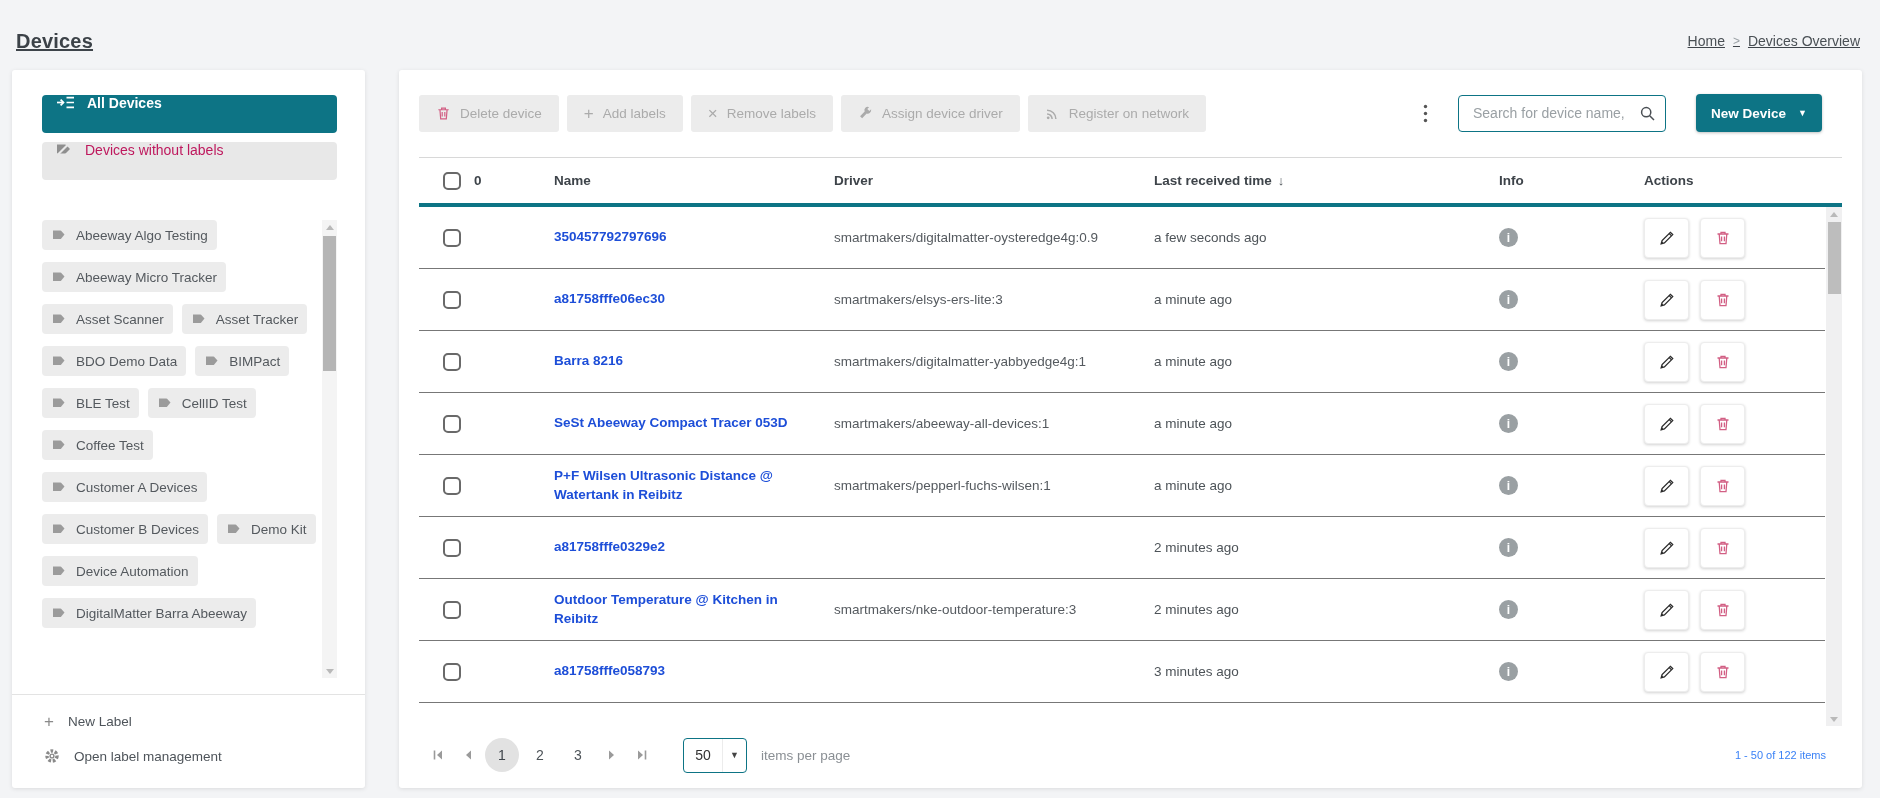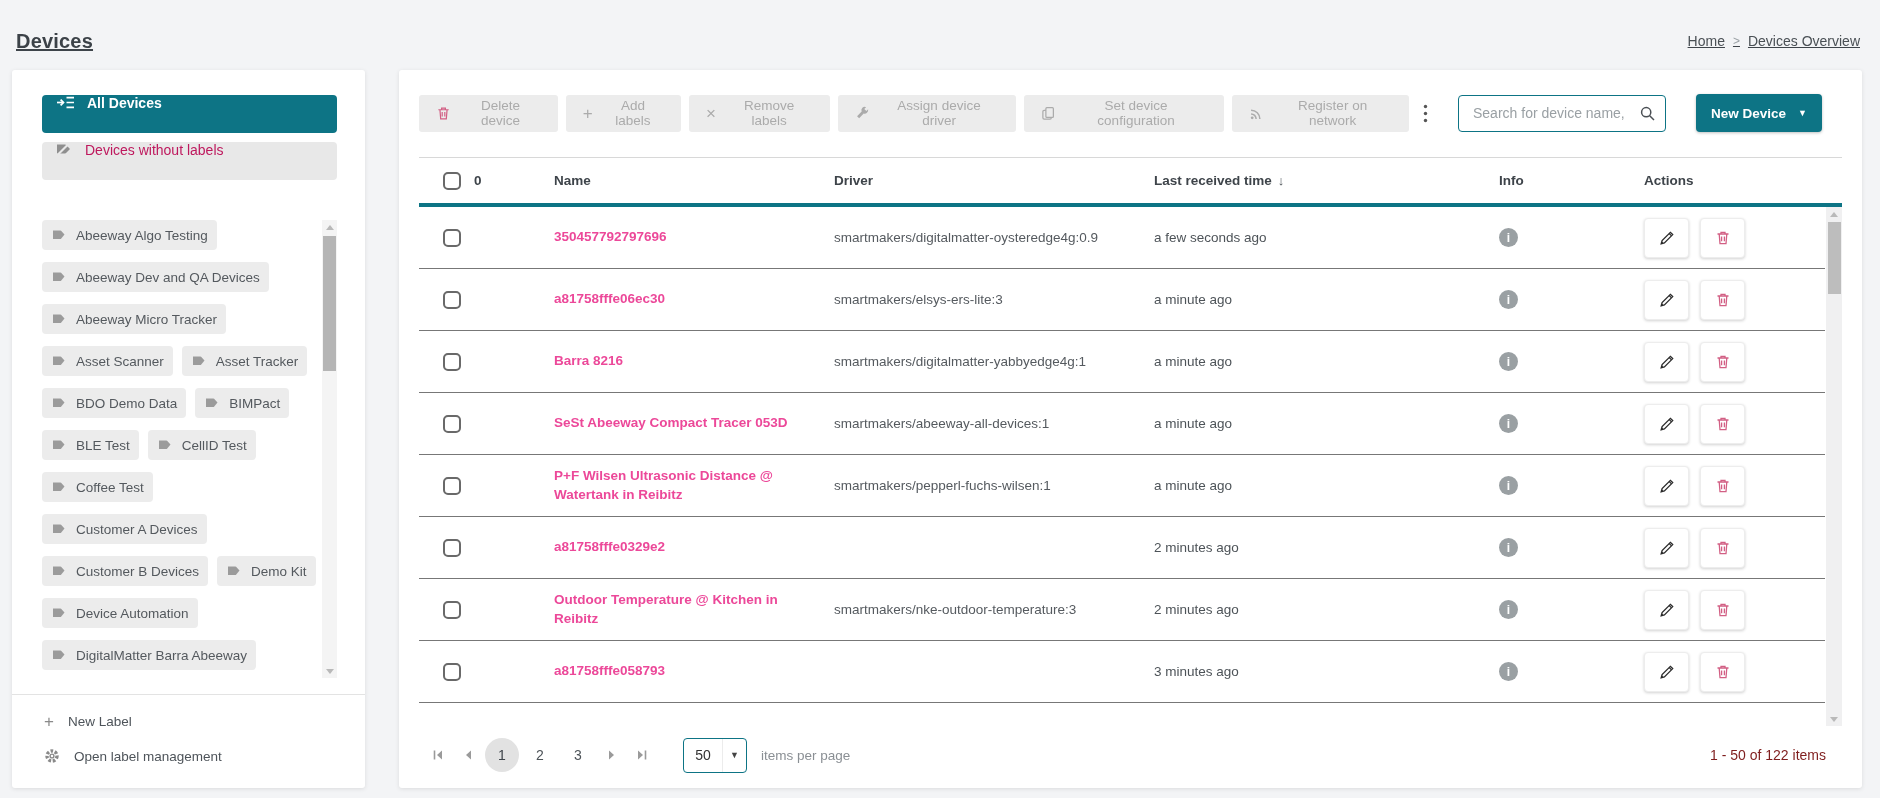--- a/index.html
+++ b/index.html
@@ -56,21 +56,21 @@
   
   .table { margin:25px 20px 0 20px; position:relative; flex:1; }
   .thead, .tr { display:grid; grid-template-columns:135px 280px 320px 345px 145px 1fr; align-items:center; }
   .thead { height:46px; border-top:1px solid #d8d8d8; font-size:13.5px; font-weight:700; color:#3e444a; }
   .teal-bar { height:4px; background:#0d7485; margin-right:0; }
   .tbody { margin-right:17px; }
   .tr { height:62px; border-bottom:1px solid #777; font-size:13.5px; }
   .td-check { padding-left:24px; display:flex; align-items:center; gap:13px; }
   .checkbox { width:18px; height:18px; border:2px solid #696969; border-radius:5px; background:#fff; display:inline-block; cursor:pointer; }
   .sel-count { font-weight:700; color:#3e444a; }
-  a.dev-name { color:#ec4899; font-weight:700; text-decoration:none; line-height:1.35; display:block; padding-right:24px; cursor:pointer; }
+  a.dev-name { color:#1d4ed8; font-weight:700; text-decoration:none; line-height:1.35; display:block; padding-right:24px; cursor:pointer; }
   .td-driver { color:#555a5f; }
   .td-time { color:#4d5358; }
   .sort-arrow { font-weight:400; color:#4d5358; margin-left:6px; font-size:13px; }
   .sort-arrow::after { content:"↓"; }
   .info-icon { width:19px; height:19px; border-radius:50%; background:#9aa0a3; color:#fff; font-size:12px; font-weight:700; display:inline-flex; align-items:center; justify-content:center; cursor:pointer; }
   .info-icon::after { content:"i"; }
   .td-actions { display:flex; gap:11px; }
   .act-btn { width:45px; height:40px; background:#fff; border:1px solid #ededed; border-radius:4px; box-shadow:0 1px 3px rgba(0,0,0,.18); display:flex; align-items:center; justify-content:center; cursor:pointer; }
   .act-btn.del { color:#d25f84; }
   .act-btn.edit { color:#2b2b2b; }
@@ -80,21 +80,21 @@
 
   
   .pagination { height:62px; display:flex; align-items:center; padding:0 20px 4px 24px; }
   .pg-nav { background:none; border:none; cursor:pointer; display:flex; align-items:center; justify-content:center; width:30px; height:30px; }
   .pg-num { background:none; border:none; font-family:inherit; font-size:14px; color:#4d5358; width:34px; height:34px; border-radius:50%; cursor:pointer; margin:0 2px; }
   .pg-num.current { background:#e2e2e2; color:#3e444a; }
   .per-page { margin-left:26px; width:64px; height:35px; border:1px solid #0d7485; border-radius:4px; background:#fff; display:flex; align-items:center; cursor:pointer; overflow:hidden; }
   .per-page .val { flex:1; text-align:center; font-size:14px; color:#333; }
   .per-page .arrow-zone { width:24px; height:100%; border-left:1px solid #ececec; display:flex; align-items:center; justify-content:center; color:#444; font-size:8px; }
   .per-label { margin-left:14px; font-size:13.5px; color:#8a8f94; }
-  .range-label { margin-left:auto; font-size:14px; color:#7f1d1d; padding-right:16px; }
+  .range-label { margin-left:auto; font-size:11px; color:#3b82f6; padding-right:16px; }
 </style>
 </head>
 <body>
 
 <div class="page-header">
   <div class="page-title">Devices</div>
   <div class="breadcrumb">
     <span>Home</span>
     <span class="sep">&gt;</span>
     <span>Devices Overview</span>
@@ -131,28 +131,20 @@
 
           <button class="chip">
             <span style="display:flex">
               <svg width="15" height="12" viewBox="0 0 15 12">
                 <path d="M1 1.5h7.2a1.2 1.2 0 0 1 .86.36L12.5 5.5 9.06 9.64a1.2 1.2 0 0 1-.86.36H1z" fill="#9b9b9b"></path>
               </svg>
             </span>
             <span>Abeeway Algo Testing</span>
           </button>
 
-          <button class="chip">
-            <span style="display:flex">
-              <svg width="15" height="12" viewBox="0 0 15 12">
-                <path d="M1 1.5h7.2a1.2 1.2 0 0 1 .86.36L12.5 5.5 9.06 9.64a1.2 1.2 0 0 1-.86.36H1z" fill="#9b9b9b"></path>
-              </svg>
-            </span>
-            <span>Abeeway Dev and QA Devices</span>
-          </button>
 
           <button class="chip">
             <span style="display:flex">
               <svg width="15" height="12" viewBox="0 0 15 12">
                 <path d="M1 1.5h7.2a1.2 1.2 0 0 1 .86.36L12.5 5.5 9.06 9.64a1.2 1.2 0 0 1-.86.36H1z" fill="#9b9b9b"></path>
               </svg>
             </span>
             <span>Abeeway Micro Tracker</span>
           </button>
 
@@ -312,29 +304,20 @@
         <span class="ticon glyph-x"></span>
         <span>Remove labels</span>
       </button>
       <button class="tb-btn">
         <span class="ticon">
           <svg width="15" height="15" viewBox="0 0 16 16">
               <path d="M14 4.6a3.6 3.6 0 0 1-4.7 3.4L4.4 13 2.2 10.8l4.9-4.9A3.6 3.6 0 0 1 11.8 1.2L9.9 3.1l2.3 2.3L14 3.5z" fill="currentColor"></path>
             </svg>
         </span>
         <span>Assign device driver</span>
-      </button>
-      <button class="tb-btn">
-        <span class="ticon">
-          <svg width="15" height="15" viewBox="0 0 16 16">
-              <rect x="5.2" y="1.8" width="8" height="10.4" rx="1" fill="none" stroke="currentColor" stroke-width="1.3"></rect>
-              <path d="M5.2 4.6H3.4A1.4 1.4 0 0 0 2 6v6.6A1.4 1.4 0 0 0 3.4 14h6.2a1.4 1.4 0 0 0 1.4-1.4v-.4" fill="none" stroke="currentColor" stroke-width="1.3"></path>
-            </svg>
-        </span>
-        <span>Set device configuration</span>
       </button>
       <button class="tb-btn">
         <span class="ticon">
           <svg width="15" height="15" viewBox="0 0 16 16">
               <circle cx="3.4" cy="12.6" r="1.5" fill="currentColor"></circle>
               <path d="M2.2 8.4a5.4 5.4 0 0 1 5.4 5.4M2.2 4.4A9.4 9.4 0 0 1 11.6 13.8" stroke="currentColor" fill="none" stroke-width="1.6"></path>
             </svg>
         </span>
         <span>Register on network</span>
       </button>

